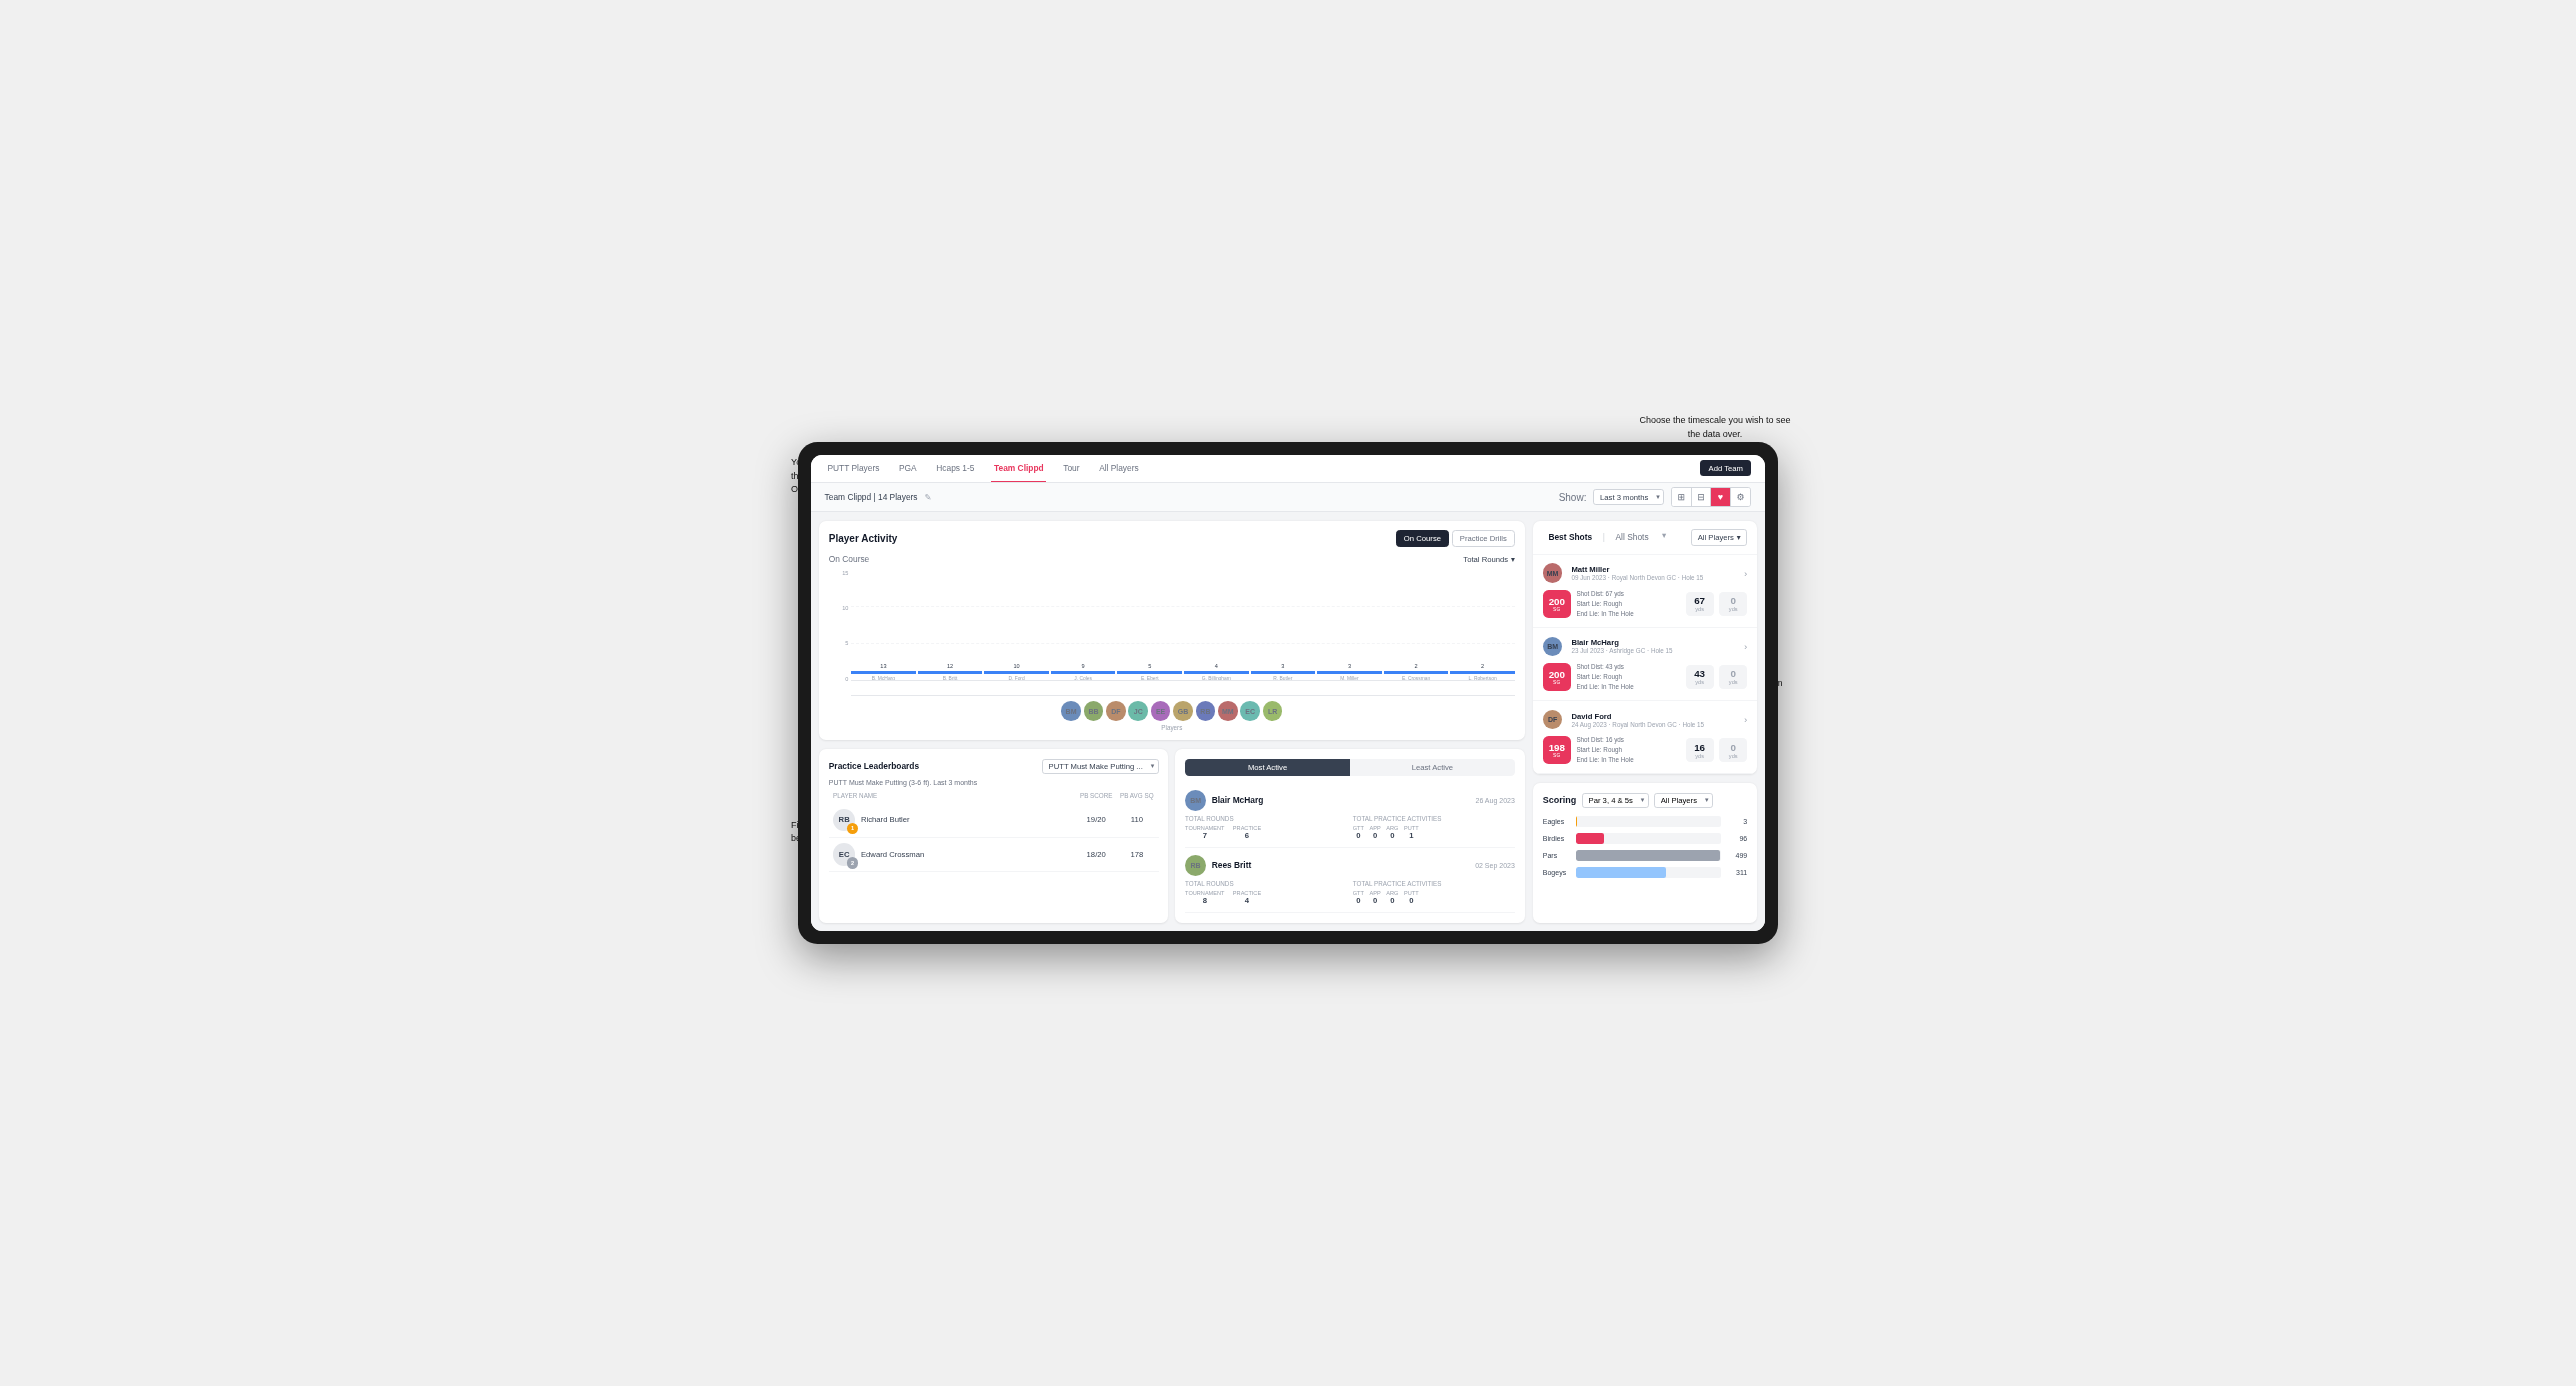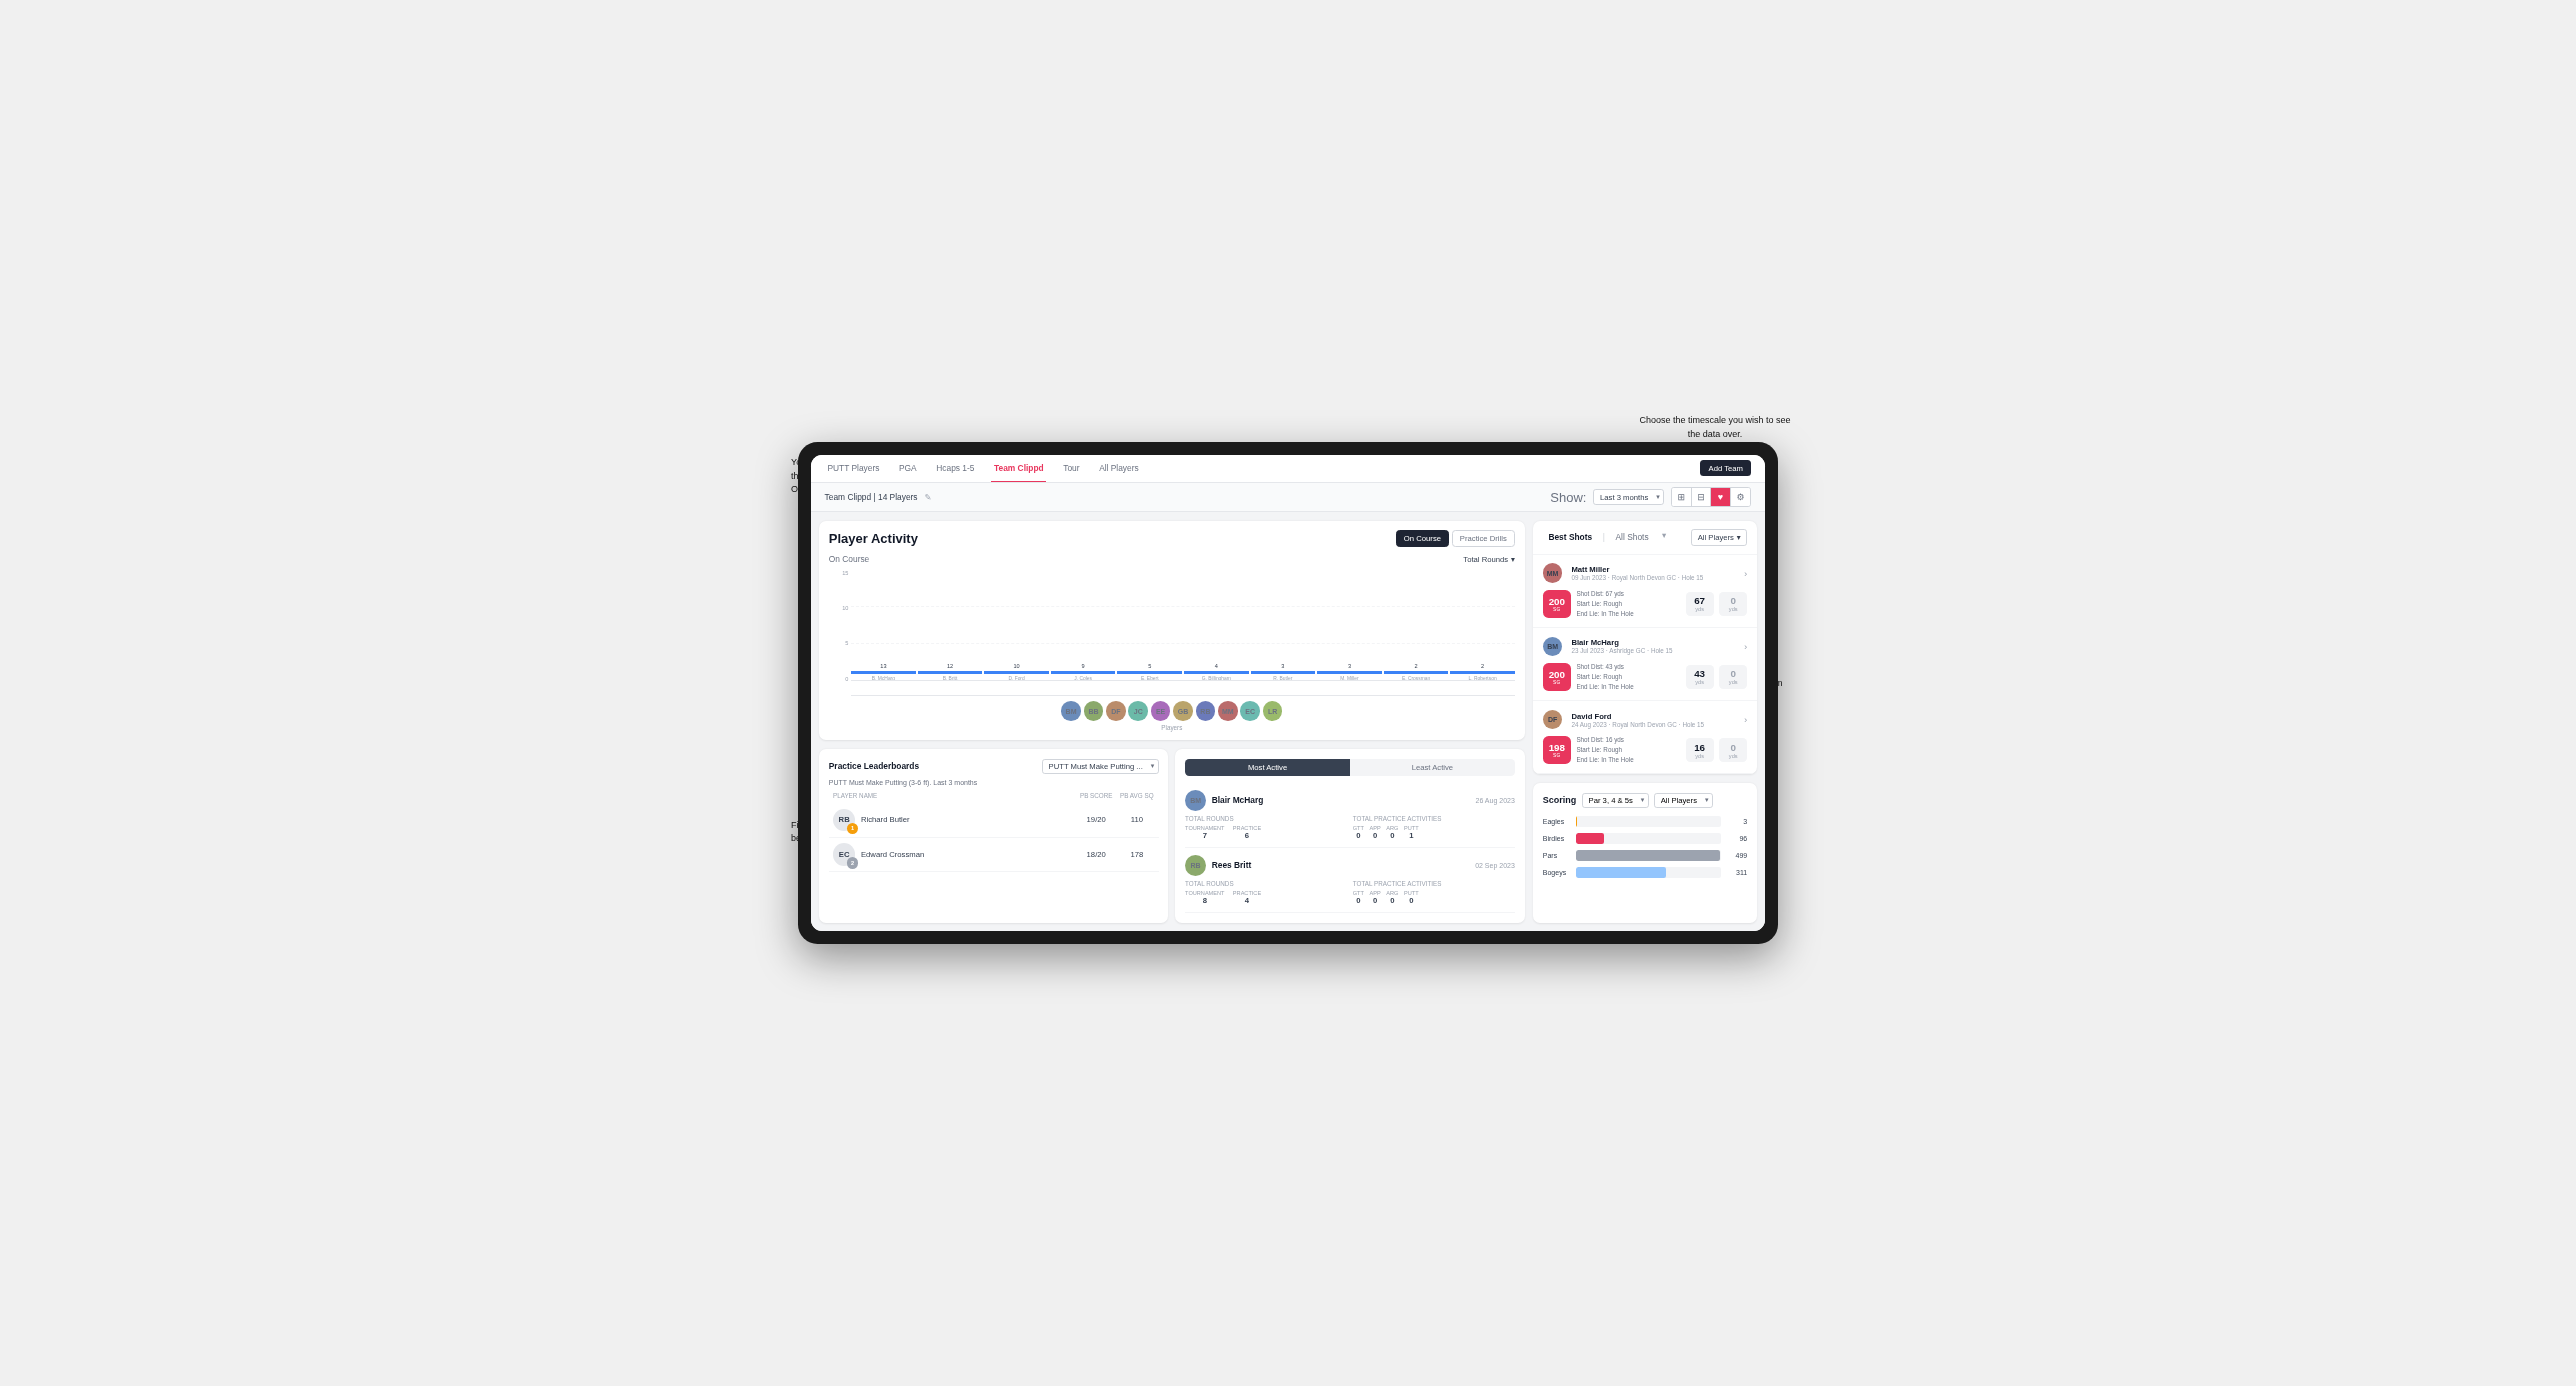--- a/index.html
+++ b/index.html
@@ -186,21 +186,21 @@
 
     .team-edit-icon {
       font-size: 8.4px;
       color: #9ca3af;
       cursor: pointer;
     }
 
     .team-header-spacer { flex: 1; }
 
     .show-label {
-      font-size: 13px;
+      font-size: 10px;
       color: #6b7280;
       padding-left: 29px;
     }
 
     .show-select {
       font-size: 7.7px;
       color: #374151;
       border: 0.7px solid #d1d5db;
       border-radius: 2.8px;
       padding: 2.1px 14px 2.1px 5.6px;
@@ -251,21 +251,21 @@
     }
 
     .card-header {
       display: flex;
       align-items: center;
       justify-content: space-between;
       margin-bottom: 7px;
     }
 
     .card-title {
-      font-size: 13px;
+      font-size: 10px;
       font-weight: 600;
       color: #111827;
     }
 
     .toggle-group {
       display: flex;
       gap: 2.8px;
     }
 
     .toggle-btn {

